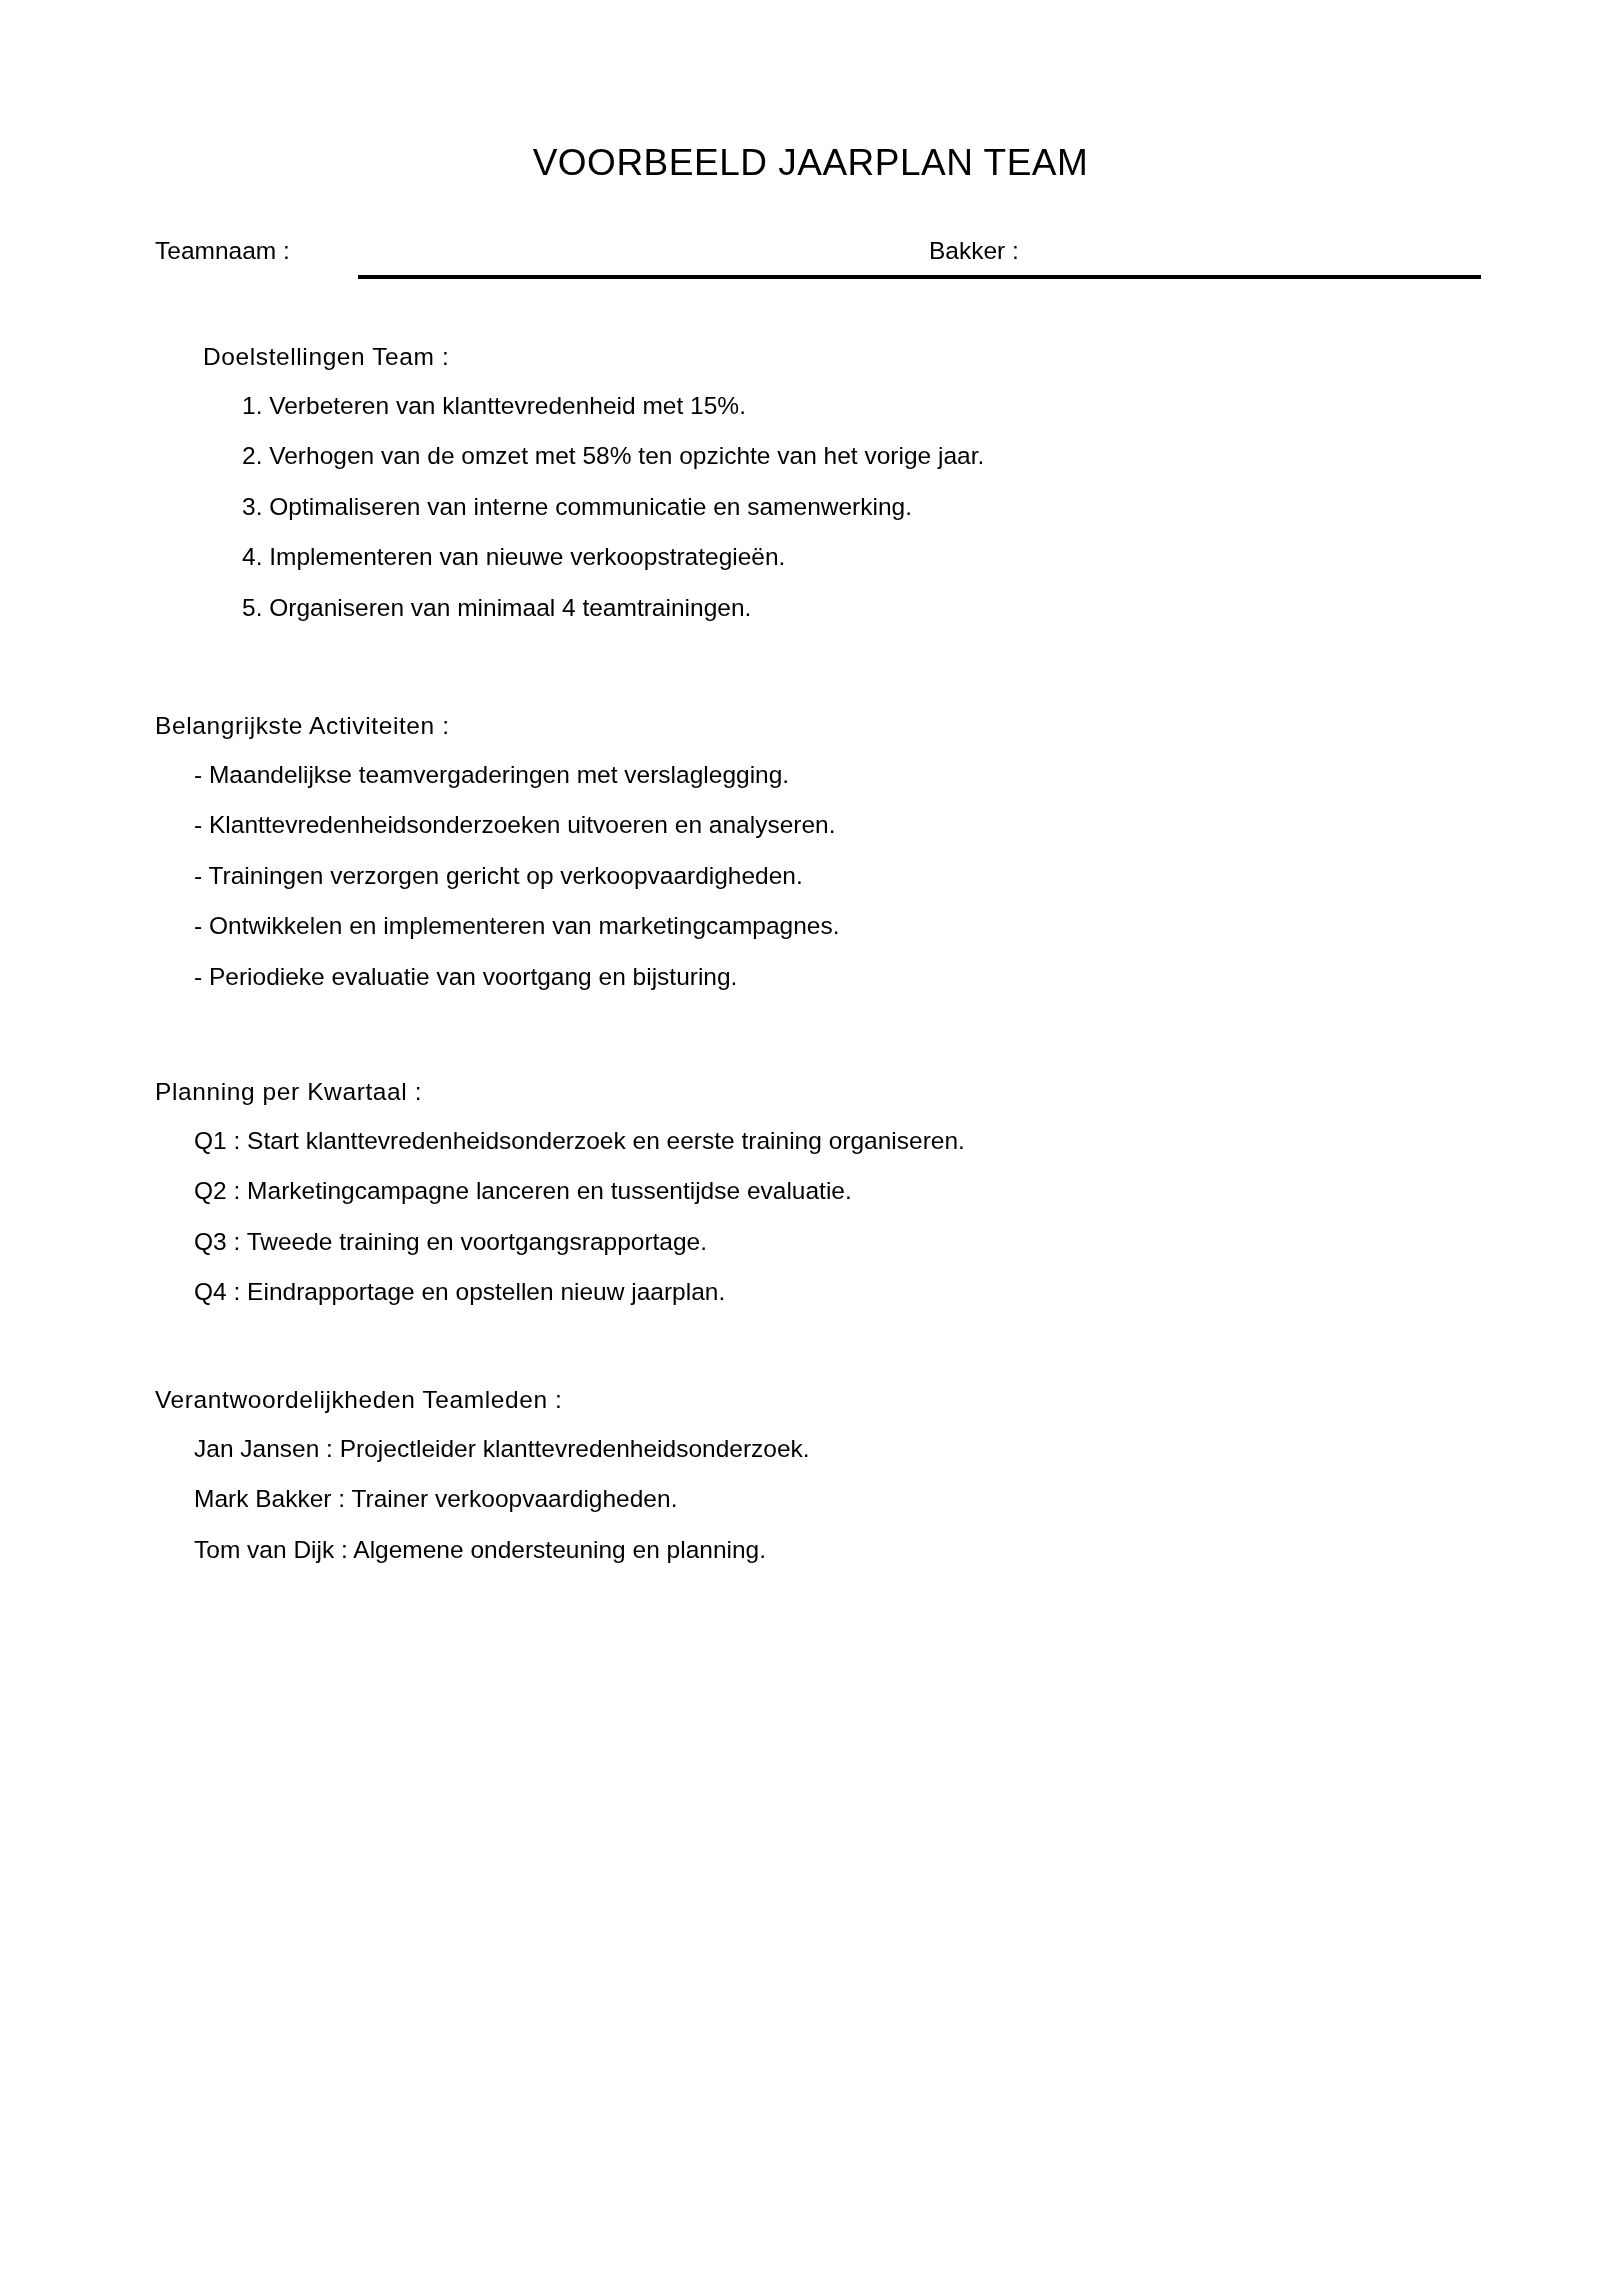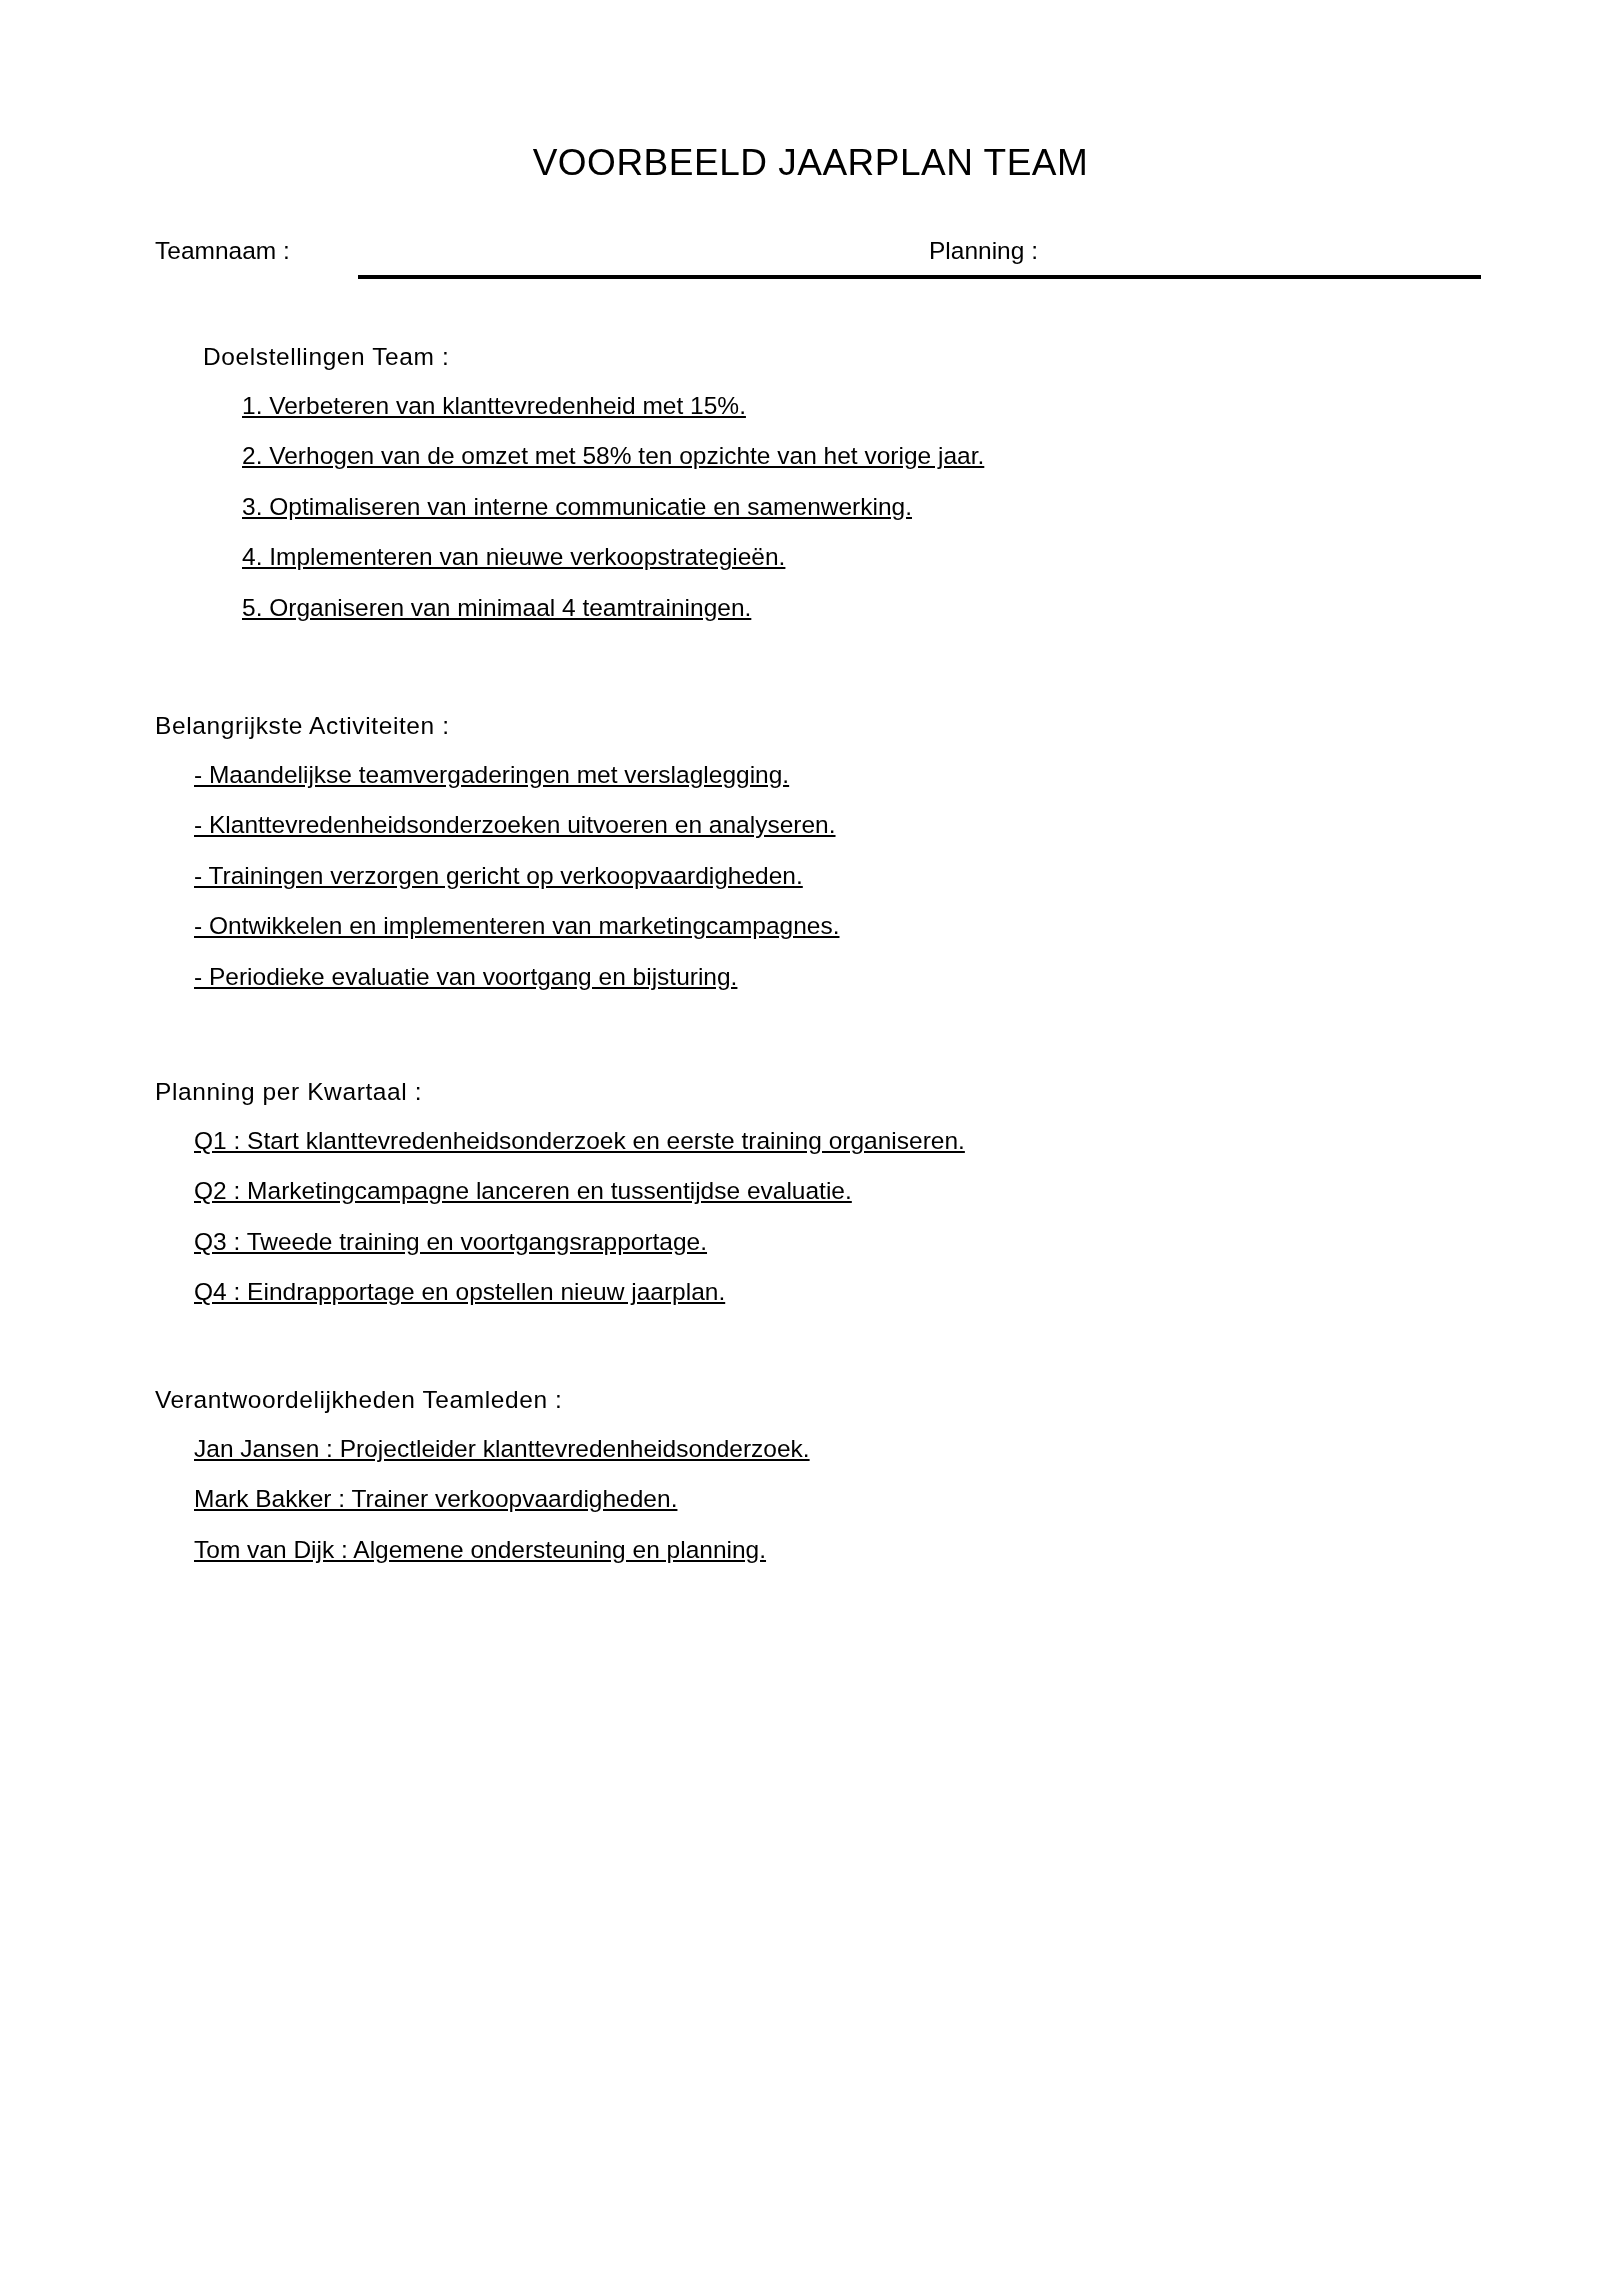--- a/index.html
+++ b/index.html
@@ -77,39 +77,38 @@
   .item-list {
     list-style: none;
     margin: 0;
     padding: 0 0 0 39px;
   }
   .item-list li {
     font-size: 24.5px;
     line-height: 31px;
     margin-bottom: 19.6px;
     white-space: pre;
-    text-decoration: underline;
   }
   .item-list li:last-child { margin-bottom: 0; }
 
   .sec-doelstellingen   { top: 341px; margin-left: 48px; }
   .sec-activiteiten     { top: 710px; }
   .sec-planning         { top: 1076px; }
   .sec-verantwoord      { top: 1384px; }
 </style>
 </head>
 <body>
 
 <div class="page">
 
   <h1 class="doc-title">VOORBEELD JAARPLAN TEAM</h1>
 
   <div class="header-row">
     <span class="header-label label-teamnaam">Teamnaam :</span>
-    <span class="header-label label-periode">Planning :</span>
+    <span class="header-label label-periode">Bakker :</span>
     <div class="header-rule"></div>
   </div>
 
   <div class="section sec-doelstellingen">
     <div class="section-heading">Doelstellingen Team :</div>
     <ul class="item-list">
       <li>1. Verbeteren van klanttevredenheid met 15%.</li>
       <li>2. Verhogen van de omzet met 58% ten opzichte van het vorige jaar.</li>
       <li>3. Optimaliseren van interne communicatie en samenwerking.</li>
       <li>4. Implementeren van nieuwe verkoopstrategieën.</li>

